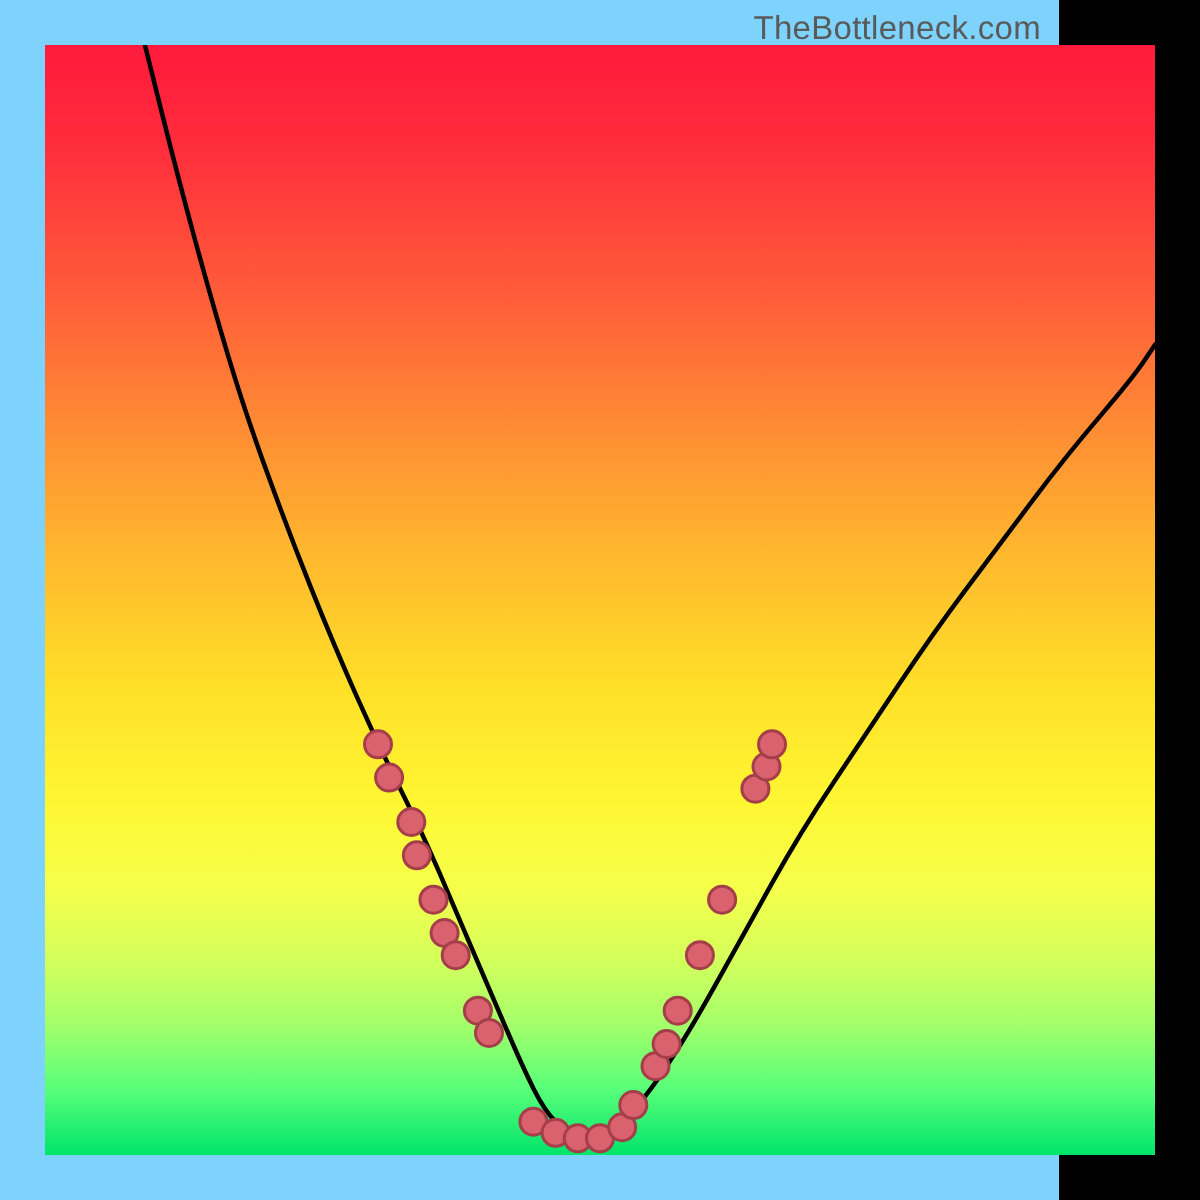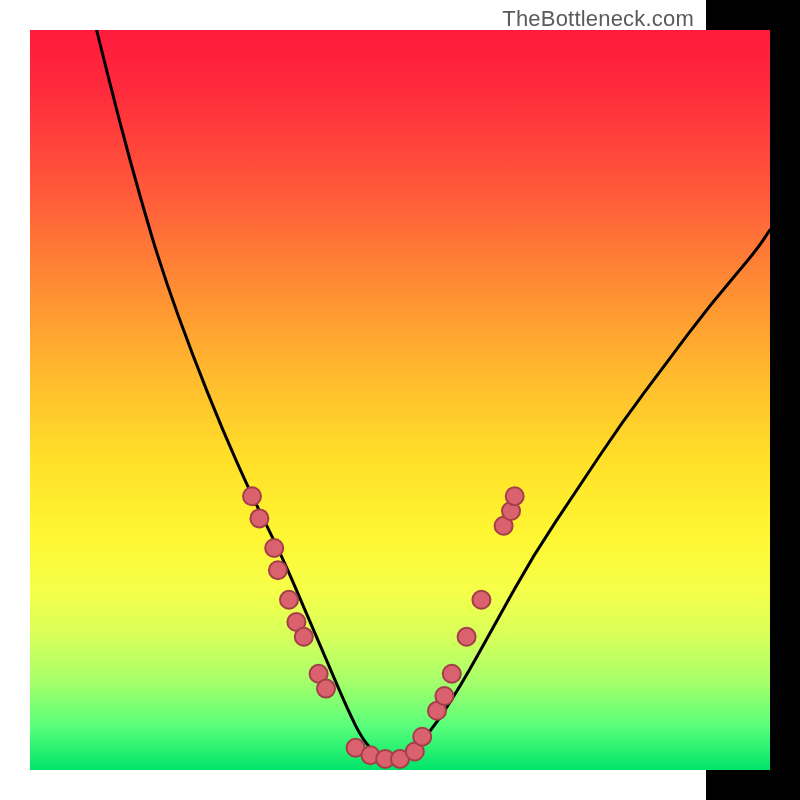--- a/index.html
+++ b/index.html
@@ -10,21 +10,21 @@
     overflow: hidden;
     background: #000;
     font-family: Arial, Helvetica, sans-serif;
   }
   .frame {
     position: absolute;
     left: 0;
     top: 0;
     width: 706px;
     height: 800px;
-    background: #ffffff;
+    background: #7dd3fc;
   }
   .plot {
     position: absolute;
     left: 30px;
     top: 30px;
     width: 740px;
     height: 740px;
     
     background: linear-gradient(
       to bottom,

